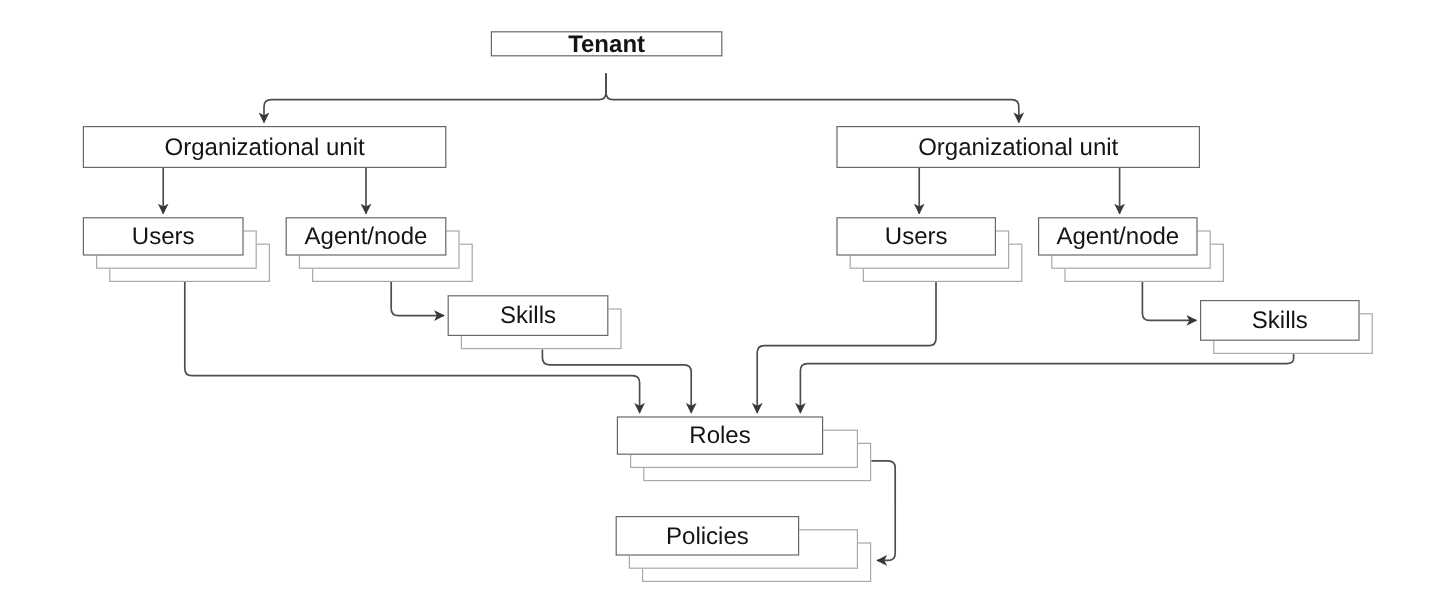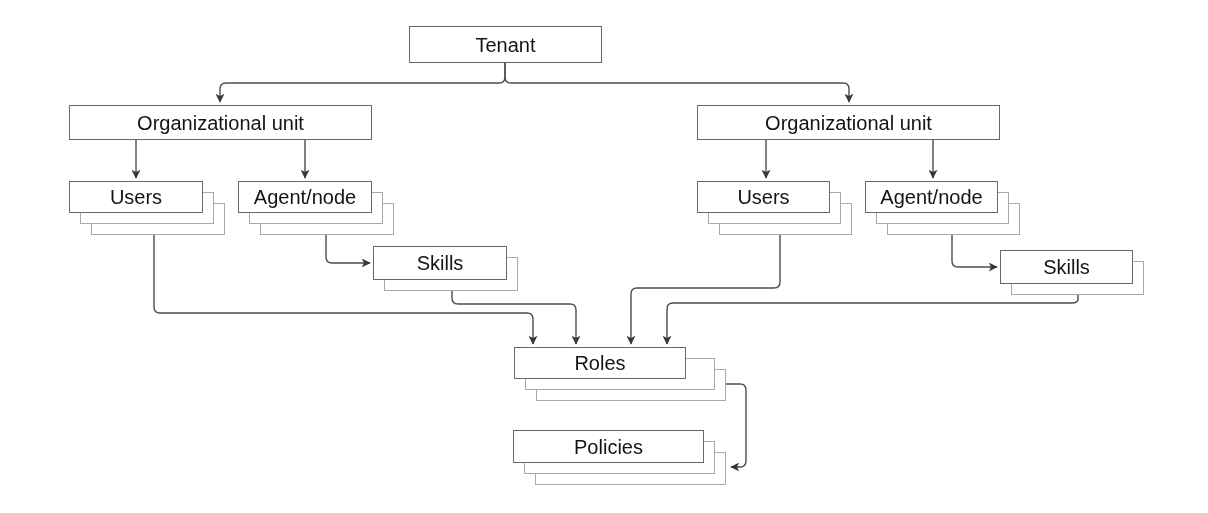--- a/index.html
+++ b/index.html
@@ -76,21 +76,21 @@
         <path d="M 933 140 L 933 178" fill="none" stroke="#4d4d4d" stroke-width="1.4" marker-end="url(#arrow)"></path>
         <path d="M 952 235 L 952 261 Q 952 267 958 267 L 997 267" fill="none" stroke="#4d4d4d" stroke-width="1.4" marker-end="url(#arrow)"></path>
         <path d="M 154 235 L 154 307 Q 154 313 160 313 L 527 313 Q 533 313 533 319 L 533 344" fill="none" stroke="#4d4d4d" stroke-width="1.4" marker-end="url(#arrow)"></path>
         <path d="M 452 291 L 452 298 Q 452 304 458 304 L 570 304 Q 576 304 576 310 L 576 344" fill="none" stroke="#4d4d4d" stroke-width="1.4" marker-end="url(#arrow)"></path>
         <path d="M 780 235 L 780 282 Q 780 288 774 288 L 637 288 Q 631 288 631 294 L 631 344" fill="none" stroke="#4d4d4d" stroke-width="1.4" marker-end="url(#arrow)"></path>
         <path d="M 1078 295 L 1078 299 Q 1078 303 1072 303 L 673 303 Q 667 303 667 309 L 667 344" fill="none" stroke="#4d4d4d" stroke-width="1.4" marker-end="url(#arrow)"></path>
         <path d="M 726 384 L 740 384 Q 746 384 746 390 L 746 461 Q 746 467 740 467 L 731 467" fill="none" stroke="#4d4d4d" stroke-width="1.4" marker-end="url(#arrow)"></path>
       </g>
   </svg>
   <div id="node-layer">
-      <div class="node-box" style="left: 409px; top: 26px; width: 193px; height: 37px; z-index: 10;">
+      <div class="node-box" style="left: 409px; top: 26px; width: 193px; height: 21px; z-index: 10; font-weight: bold;">
         <span class="node-label">Tenant</span>
       </div>
       <div class="node-box" style="left: 69px; top: 105px; width: 303px; height: 35px; z-index: 10;">
         <span class="node-label">Organizational unit</span>
       </div>
       <div class="stack-layer" style="left: 91px; top: 203px; width: 134px; height: 32px; z-index: 8;"></div>
       <div class="stack-layer" style="left: 80px; top: 192px; width: 134px; height: 32px; z-index: 9;"></div>
       <div class="node-box" style="left: 69px; top: 181px; width: 134px; height: 32px; z-index: 10;">
         <span class="node-label">Users</span>
       </div>
@@ -120,17 +120,17 @@
       <div class="node-box" style="left: 1000px; top: 250px; width: 133px; height: 34px; z-index: 10;">
         <span class="node-label">Skills</span>
       </div>
       <div class="stack-layer" style="left: 536px; top: 369px; width: 190px; height: 32px; z-index: 8;"></div>
       <div class="stack-layer" style="left: 525px; top: 358px; width: 190px; height: 32px; z-index: 9;"></div>
       <div class="node-box" style="left: 514px; top: 347px; width: 172px; height: 32px; z-index: 10;">
         <span class="node-label">Roles</span>
       </div>
       <div class="stack-layer" style="left: 535px; top: 452px; width: 191px; height: 33px; z-index: 8;"></div>
       <div class="stack-layer" style="left: 524px; top: 441px; width: 191px; height: 33px; z-index: 9;"></div>
-      <div class="node-box" style="left: 513px; top: 430px; width: 191px; height: 33px; z-index: 10;">
+      <div class="node-box" style="left: 513px; top: 430px; width: 153px; height: 33px; z-index: 10;">
         <span class="node-label">Policies</span>
       </div>
     </div>
 </div>
 
 </body></html>

